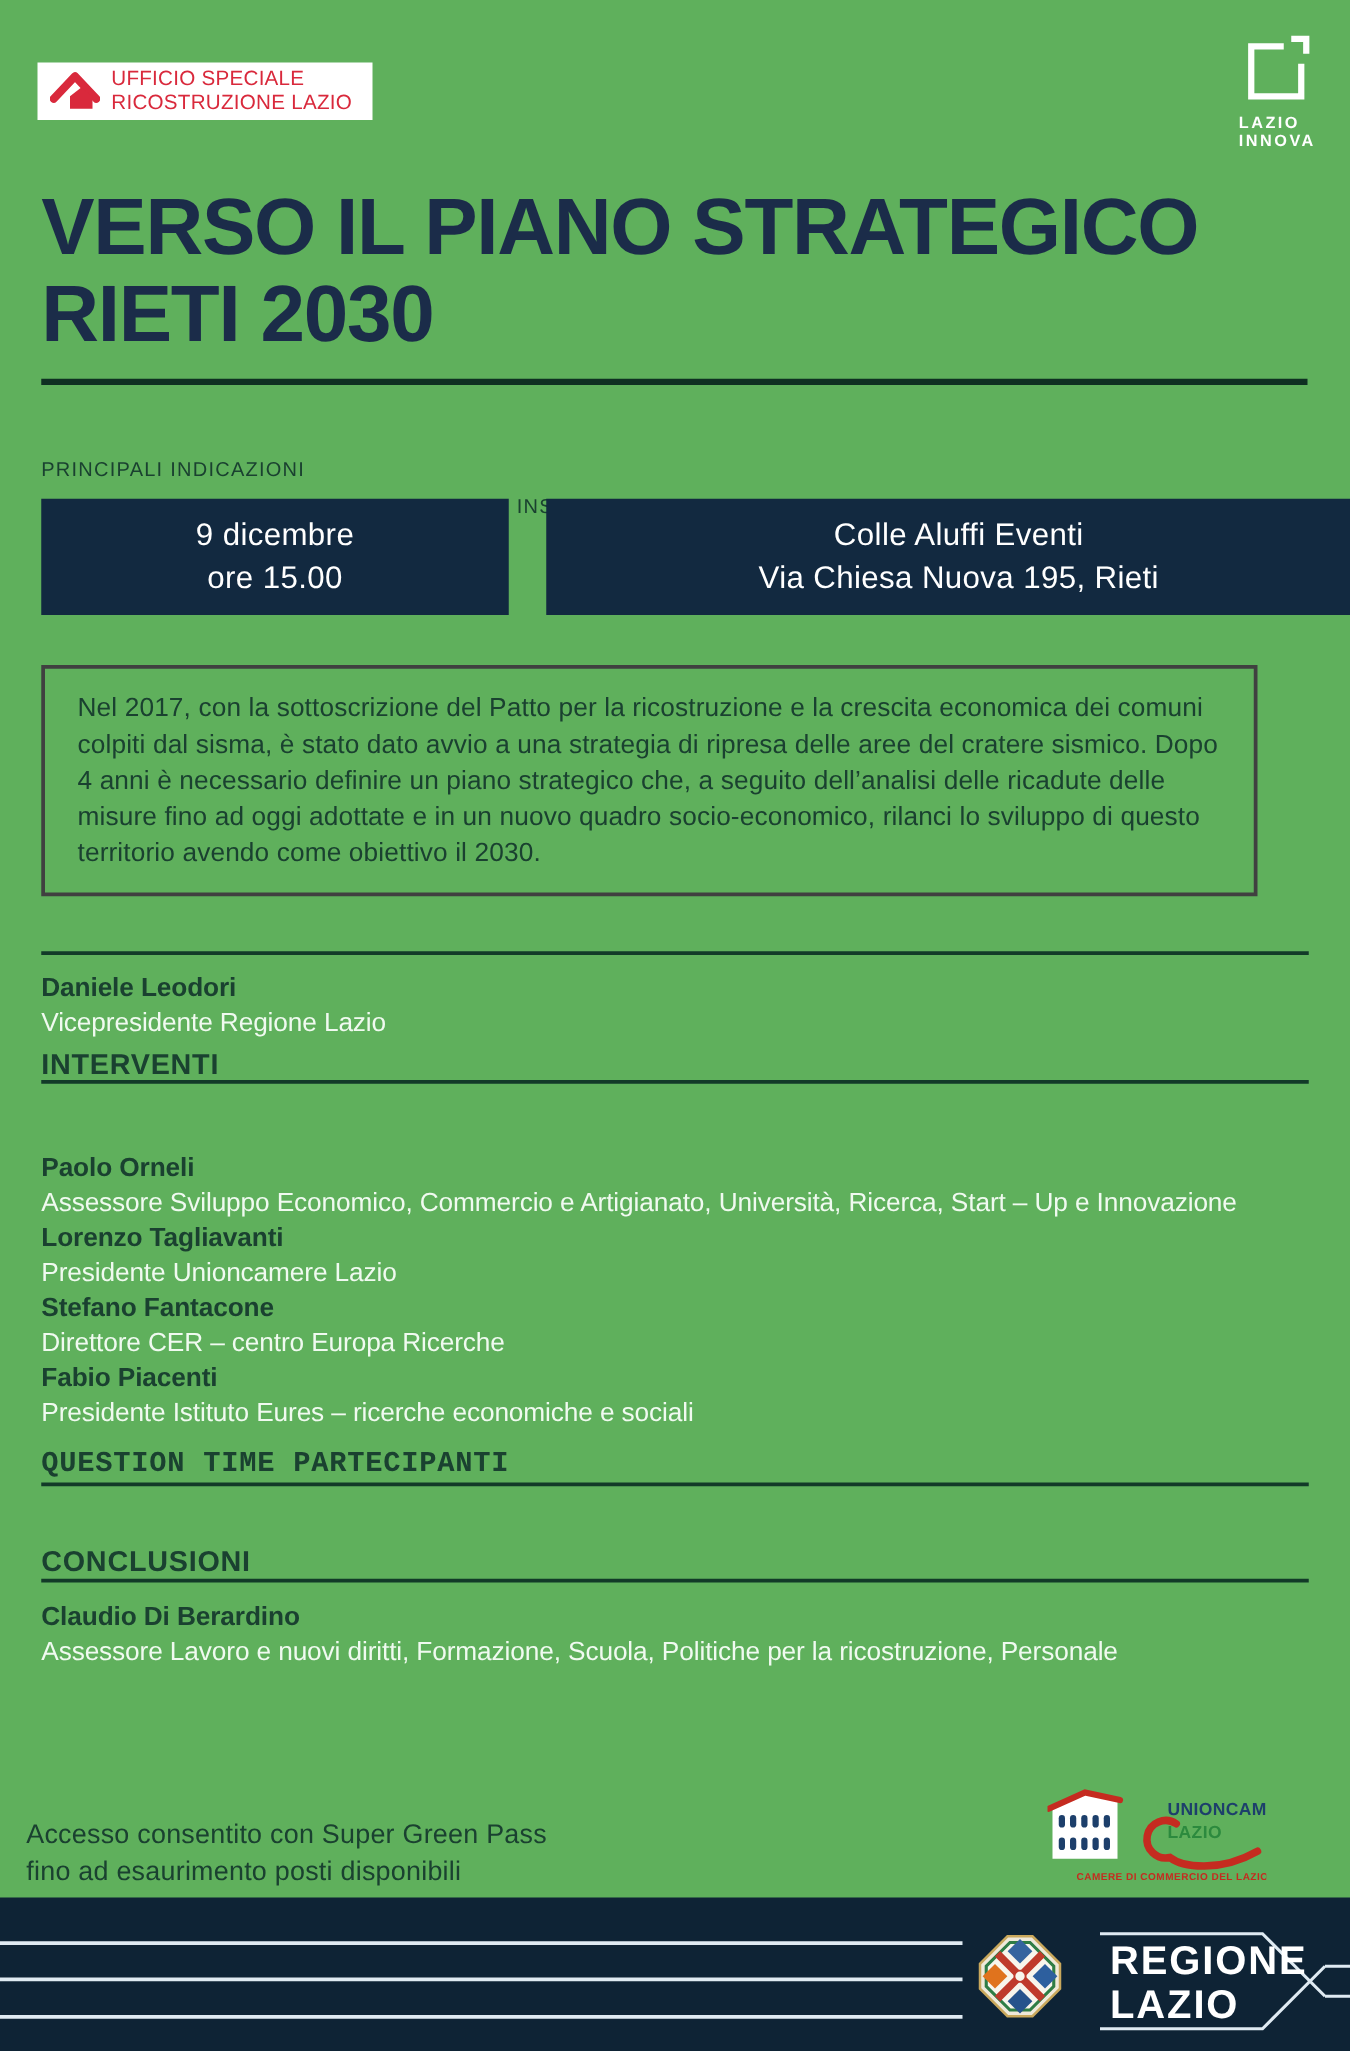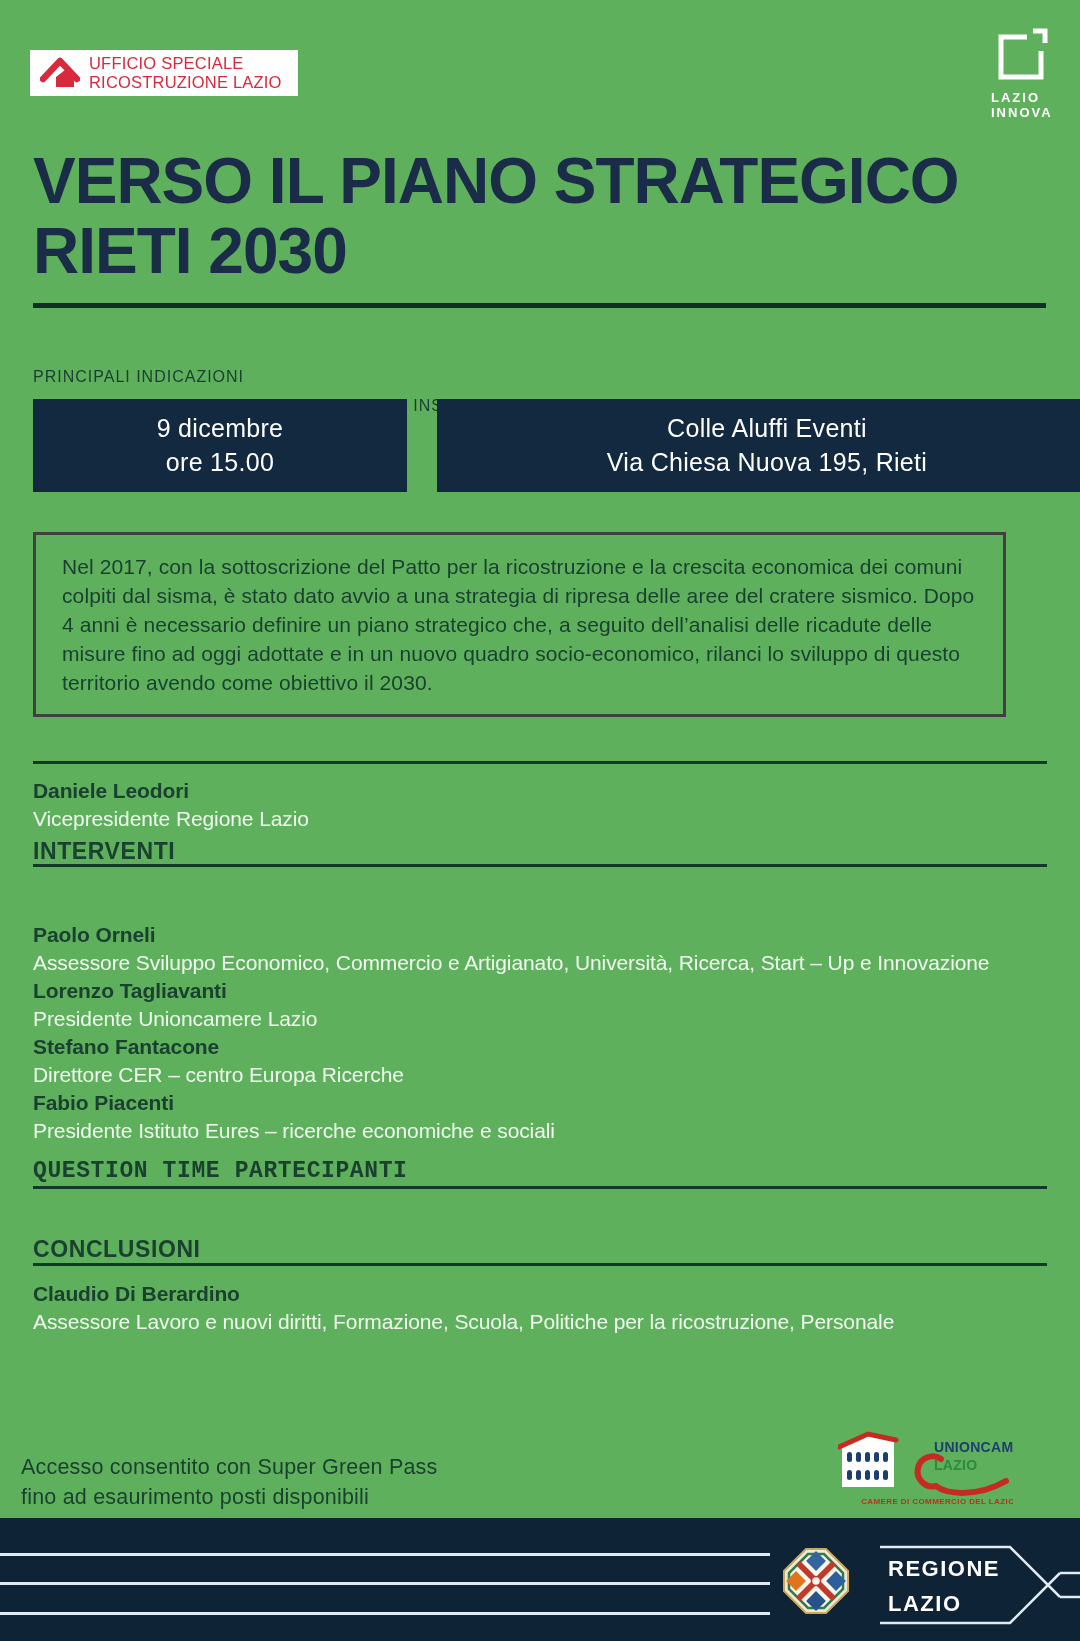--- a/index.html
+++ b/index.html
@@ -48,21 +48,21 @@
   .access-note{left:21px;top:1452px;width:700px;color:#1a4130;font-weight:normal;
     font-size:21.5px;line-height:30px;letter-spacing:0.2px;}
   .unioncamere-logo{left:838px;top:1430px;}
   .bottom-bar{left:0;top:1518px;width:1080px;height:123px;background:#0e2335;}
   .bar-rail{height:3px;background:#dfeaf2;}
   .rail1{left:0;top:1553px;width:770px;}
   .rail2{left:0;top:1582px;width:770px;}
   .rail3{left:0;top:1612px;width:770px;}
   .emblem{left:780px;top:1545px;}
   .regione-text{left:888px;top:1551px;color:#ffffff;font-weight:bold;
-    font-size:22px;line-height:35px;letter-spacing:1.5px;}
+    font-size:32px;line-height:35px;letter-spacing:1.5px;}
   .bar-decor{left:880px;top:1542px;}
   svg text{font-family:"Liberation Sans",sans-serif;}
 </style>
 </head>
 <body>
 
 <div class="poster">
 
   <div class="abs ufficio-badge">
     <span>

